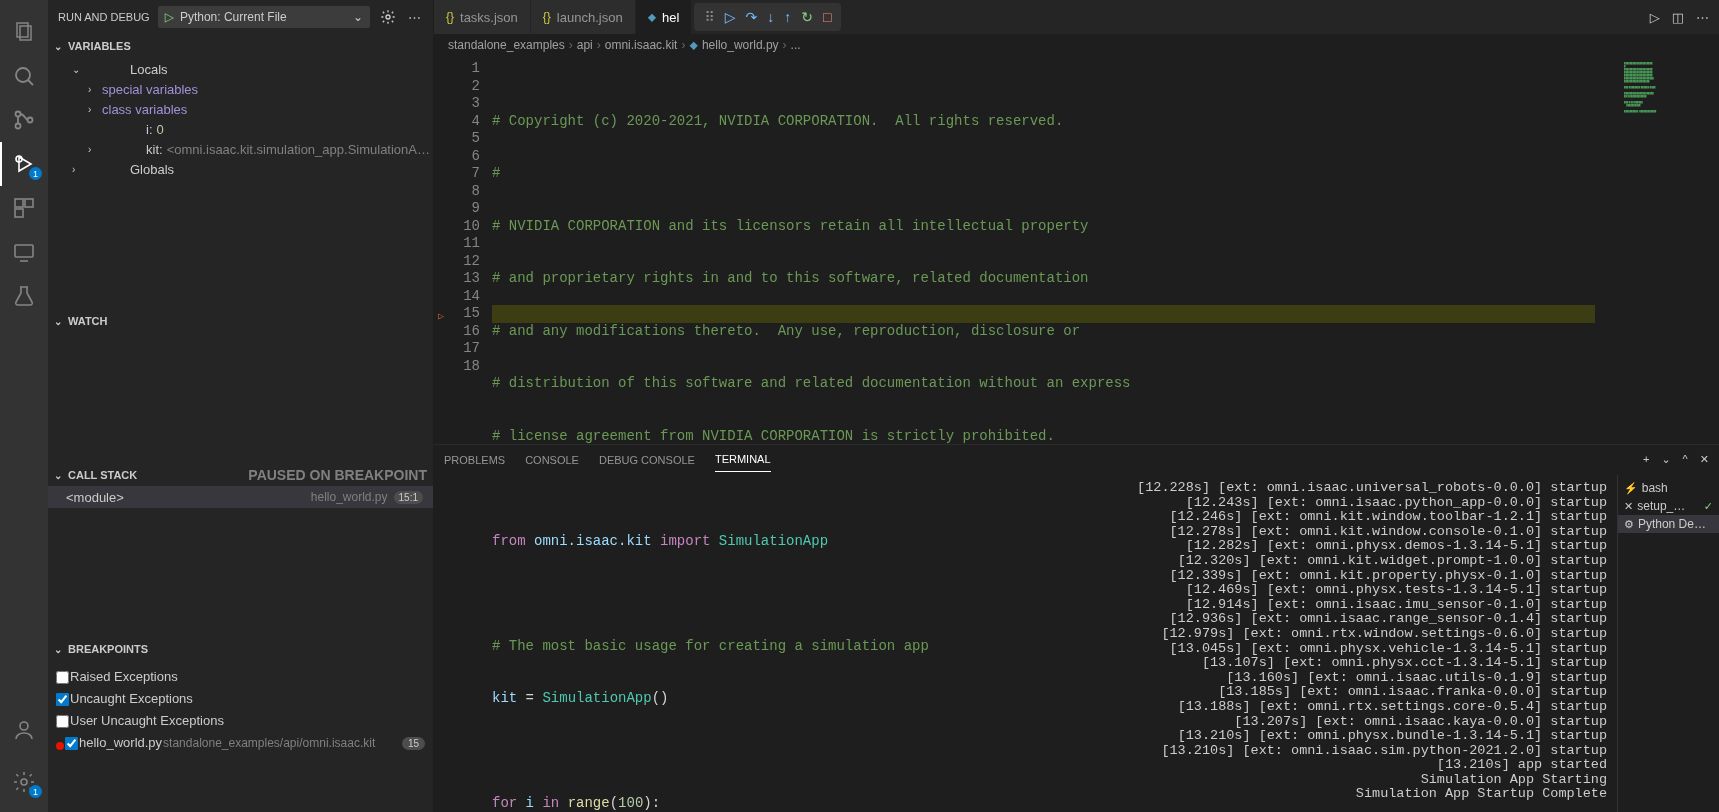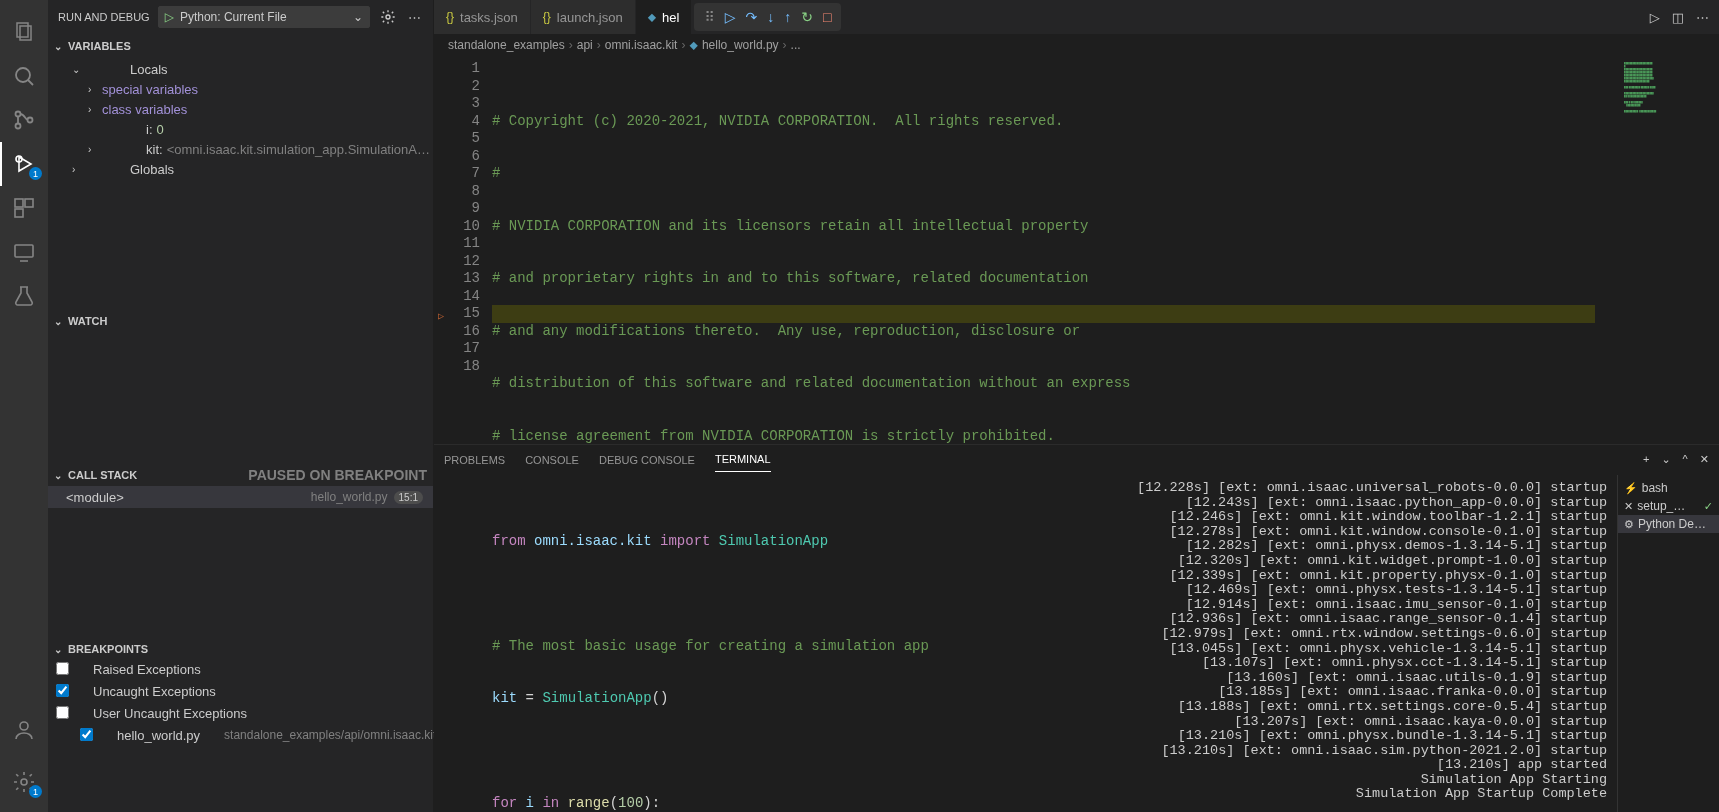--- a/index.html
+++ b/index.html
@@ -122,21 +122,21 @@
 .callstack-row {
   display:flex;
   align-items:center;
   padding: 0 10px 0 18px;
   height: 22px;
   background: #37373d;
   gap: 20px;
 }
 .callstack-row .right { margin-left:auto; display:flex; gap:6px; align-items:center; color:#808080; font-size:12px;}
 .badge { background:#4d4d4d; color:#ccc; font-size:10px; padding:1px 5px; border-radius:8px;}
-.bp-row { display:flex; align-items:flex-start; padding: 0 8px; height:22px; gap:24px; }
+.bp-row { display:flex; align-items:flex-end; padding: 0 8px; height:22px; gap:1px; }
 .bp-row input[type=checkbox] { accent-color:#007acc; }
 .bp-file-badge { margin-left:auto; background:#4d4d4d; color:#ccc; font-size:10px; padding:1px 6px; border-radius:8px;}
 .bp-path { color:#808080; font-size:12px; }
 .bp-dot { width:8px; height:8px; background:#e51400; border-radius:50%; display:inline-block; }
 .main {
   flex: 1;
   display: flex;
   flex-direction: column;
   min-width: 0;
 }

